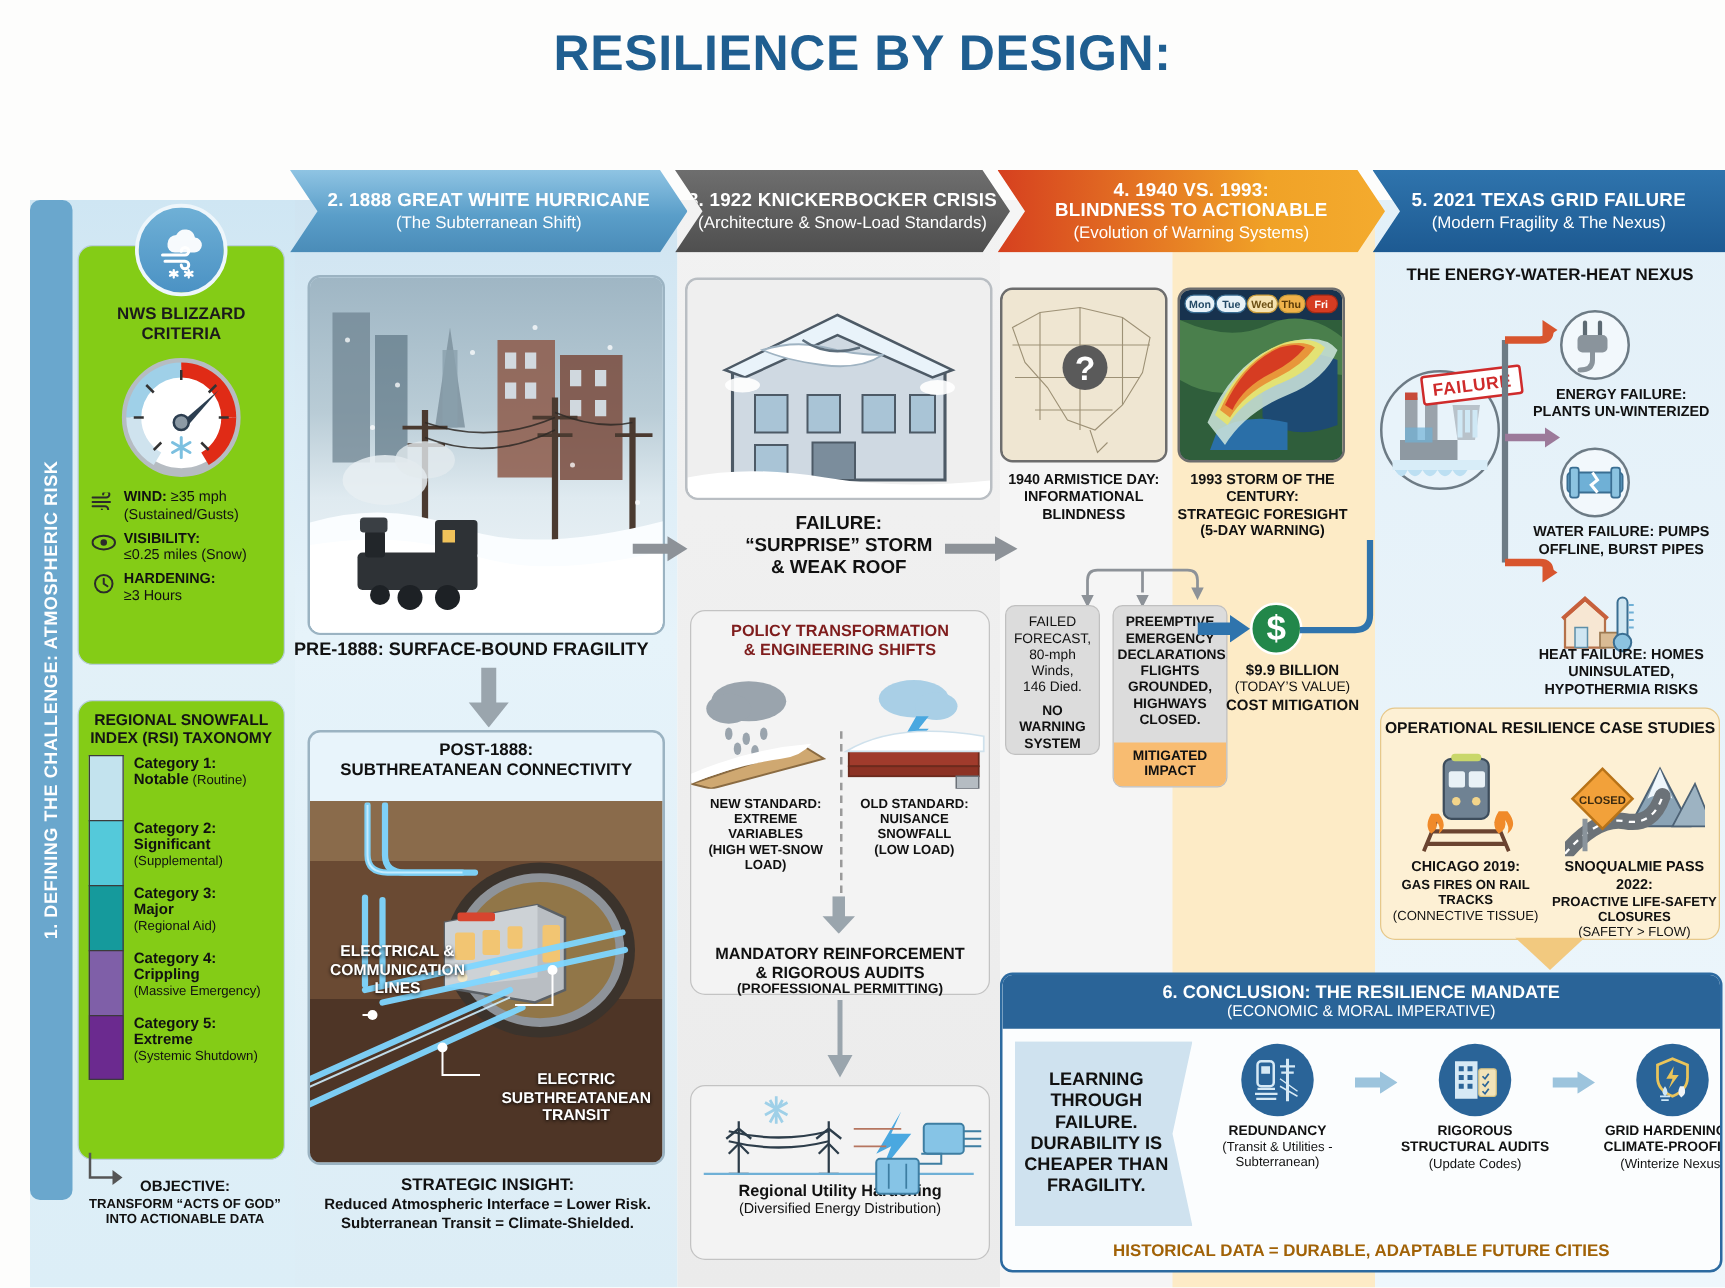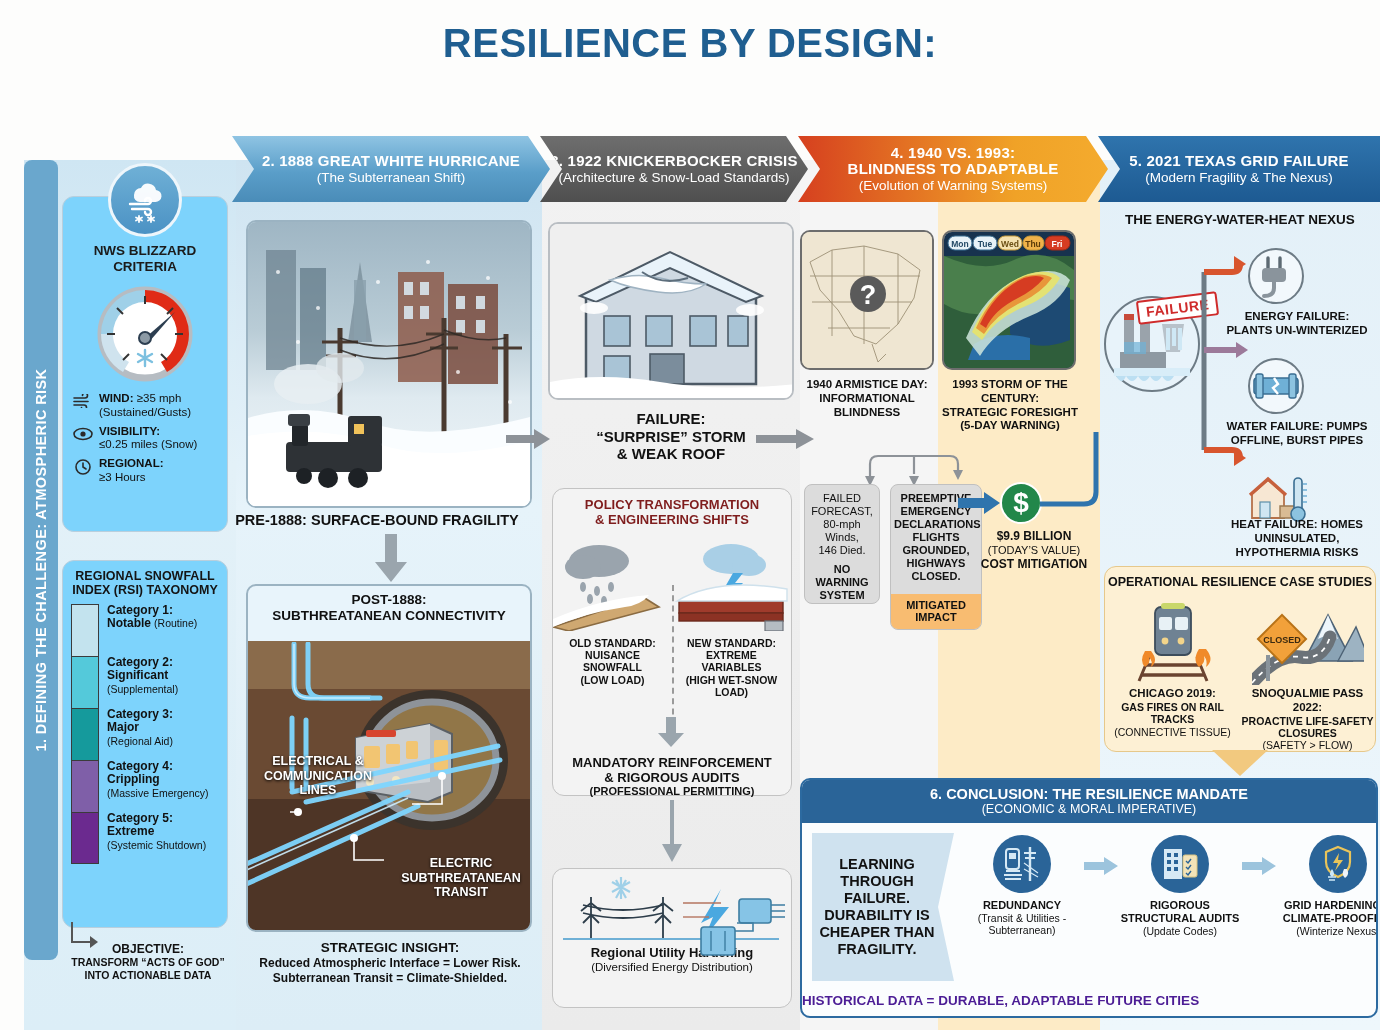--- a/index.html
+++ b/index.html
@@ -53,21 +53,21 @@
     background: #6aa7cd; border-radius: 8px;
     display: flex; align-items: center; justify-content: center;
   }
   .vtab span {
     transform: rotate(-90deg); white-space: nowrap;
     color: #fff; font-size: 14.5px; font-weight: bold; letter-spacing: .4px;
   }
 
   
   .card {
-    position: absolute; background: #7dd3fc;
+    position: absolute; background: #84cc16;
     border: 1.6px solid #b9cfdd; border-radius: 12px;
   }
   .card-grey { background: #f3f3f3; border-color: #c3c3c3; }
 
   
   .nws { left: 62px; top: 196px; width: 166px; height: 336px; }
   .nws-title { text-align: center; font-size: 13.5px; font-weight: bold; color: #1b1b1b;
                line-height: 1.15; margin-top: 46px; }
   .nws-badge {
     position: absolute; left: 50%; top: -34px; transform: translateX(-50%);
@@ -186,22 +186,22 @@
     font-size: 14.5px; font-weight: bold; line-height: 1.18; color: #111; padding: 6px 18px 6px 6px;
     height: 148px;
   }
   .pillars { flex: 1; display: flex; align-items: flex-start; justify-content: space-around; padding-top: 2px; }
   .pillar { width: 124px; text-align: center; }
   .pillar-circ { width: 58px; height: 58px; border-radius: 50%; background: #2a6498; margin: 0 auto 6px;
                  display: flex; align-items: center; justify-content: center; }
   .pillar-tx { font-size: 11px; font-weight: bold; line-height: 1.18; color: #111; }
   .pillar-tx .n { font-weight: normal; font-size: 10.5px; }
   .pillar-arrow { align-self: flex-start; margin-top: 22px; }
-  .concl-foot { position: absolute; bottom: 8px; left: 0; width: 100%; text-align: left;
-                font-size: 13.5px; font-weight: bold; color: #4c1d95; }
+  .concl-foot { position: absolute; bottom: 8px; left: 0; width: 100%; text-align: center;
+                font-size: 13.5px; font-weight: bold; color: #a16207; }
 
   .arrow-g { position: absolute; }
   .snowimg-sky { position:absolute; left:0; top:0; width:100%; height:100%;
      background: linear-gradient(180deg,#9fb6c4 0%,#b9ccd6 38%,#dfeaf0 62%,#f2f7fa 100%); }
 </style>
 </head>
 <body>
 
 <div class="page">
 
@@ -220,21 +220,21 @@
     <div class="chev chev-1">
       <div class="t1">2. 1888 GREAT WHITE HURRICANE</div>
       <div class="t2">(The Subterranean Shift)</div>
     </div>
     <div class="chev chev-2">
       <div class="t1">3. 1922 KNICKERBOCKER CRISIS</div>
       <div class="t2">(Architecture &amp; Snow-Load Standards)</div>
     </div>
     <div class="chev chev-3">
       <div class="t1">4. 1940 VS. 1993:</div>
-      <div class="t1">BLINDNESS TO ADAPTABLE</div>
+      <div class="t1">BLINDNESS TO ACTIONABLE</div>
       <div class="t2">(Evolution of Warning Systems)</div>
     </div>
     <div class="chev chev-4">
       <div class="t1">5. 2021 TEXAS GRID FAILURE</div>
       <div class="t2">(Modern Fragility &amp; The Nexus)</div>
     </div>
   </div>
 
   <div class="vtab">
     <span>1. DEFINING THE CHALLENGE: ATMOSPHERIC RISK</span>
@@ -297,21 +297,21 @@
         </div>
         <div class="crit-tx"><b>VISIBILITY:</b><br><span>≤0.25 miles (Snow)</span></div>
       </div>
       <div class="crit-row">
         <div class="crit-ico">
           <svg width="20" height="16" viewBox="0 0 20 16">
               <circle cx="10" cy="8" r="7" fill="none" stroke="#2b2b2b" stroke-width="1.6"></circle>
               <path d="M10 4v4l3 2" stroke="#2b2b2b" stroke-width="1.6" fill="none" stroke-linecap="round"></path>
             </svg>
         </div>
-        <div class="crit-tx"><b>REGIONAL:</b><br><span>≥3 Hours</span></div>
+        <div class="crit-tx"><b>HARDENING:</b><br><span>≥3 Hours</span></div>
       </div>
     </div>
   </div>
 
   <div class="card rsi">
     <div class="rsi-title" style="white-space:pre-line">REGIONAL SNOWFALL
 INDEX (RSI) TAXONOMY</div>
     <div class="rsi-list">
       <div class="rsi-swatches">
         <div class="rsi-sw" style="background:#c3e3ee"></div>
@@ -518,29 +518,29 @@
         <ellipse cx="178" cy="20" rx="28" ry="15" fill="#a9cfe6"></ellipse>
           <ellipse cx="196" cy="26" rx="17" ry="11" fill="#a9cfe6"></ellipse>
         <path d="M180 34l-8 14h8l-6 14 16-18h-8l8-10z" fill="#4aa8e0"></path>
       </g>
       <rect x="126" y="62" width="104" height="12" fill="#a03b2c" stroke="#6b2a1d" stroke-width="1.4"></rect>
       <rect x="126" y="74" width="104" height="8" fill="#8c3224" stroke="#6b2a1d" stroke-width="1.4"></rect>
       <path d="M124 62 q40 -24 110 -12 v12z" fill="#ffffff" stroke="#cfe1ec" stroke-width="1.4"></path>
       <rect x="212" y="82" width="18" height="10" fill="#b5bcc2" stroke="#6b7178" stroke-width="1.2"></rect>
     </svg>
     <div style="position:absolute;left:0;top:148px;width:100%;display:flex">
-      <div class="split-half" style="white-space:pre-line">OLD STANDARD:
-NUISANCE
-SNOWFALL
-(LOW LOAD)</div>
       <div class="split-half" style="white-space:pre-line">NEW STANDARD:
 EXTREME
 VARIABLES
 (HIGH WET-SNOW
 LOAD)</div>
+      <div class="split-half" style="white-space:pre-line">OLD STANDARD:
+NUISANCE
+SNOWFALL
+(LOW LOAD)</div>
     </div>
     <svg class="arrow-g" style="left:104px;top:228px" width="28" height="30" viewBox="0 0 28 30">
       <path d="M9 0h10v16h8L14 30 1 16h8z" fill="#9aa5ad"></path>
     </svg>
     <div class="c3-mand" style="position:absolute;left:0;top:252px;width:100%">
       <span style="white-space:pre-line">MANDATORY REINFORCEMENT
 &amp; RIGOROUS AUDITS</span>
       <div class="sm">(PROFESSIONAL PERMITTING)</div>
     </div>
   </div>

